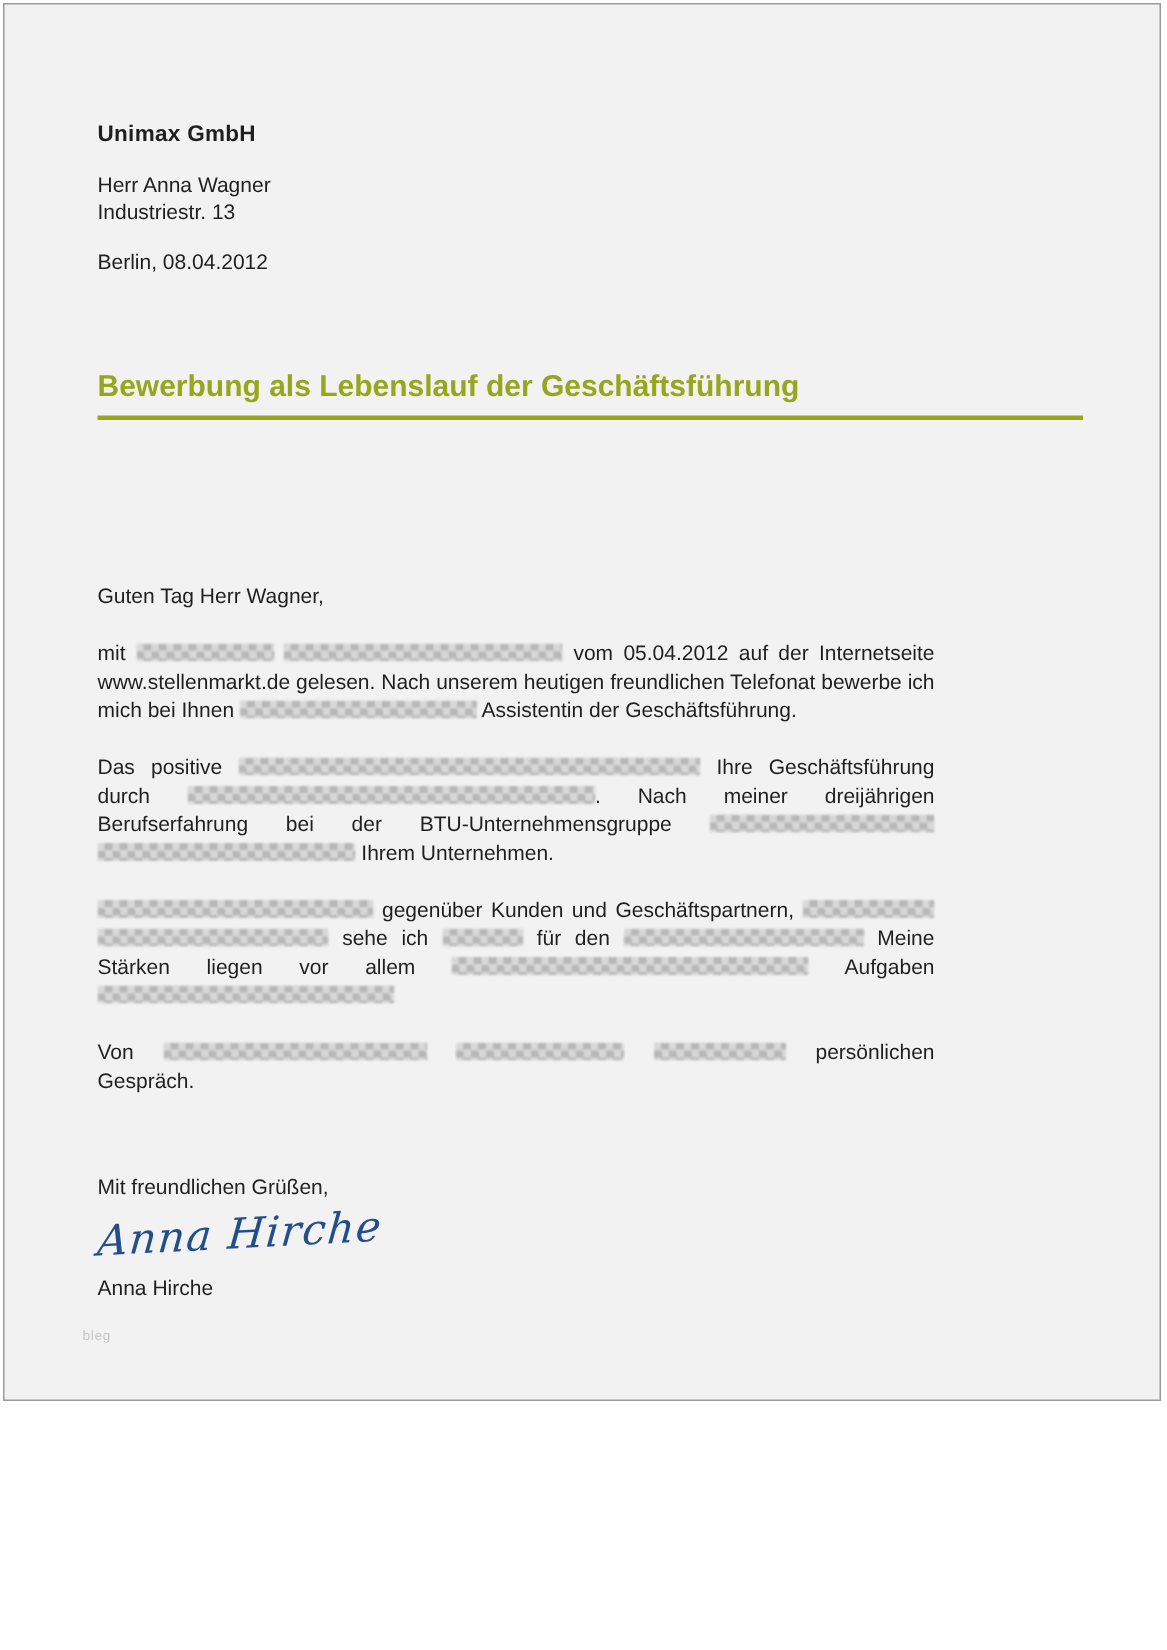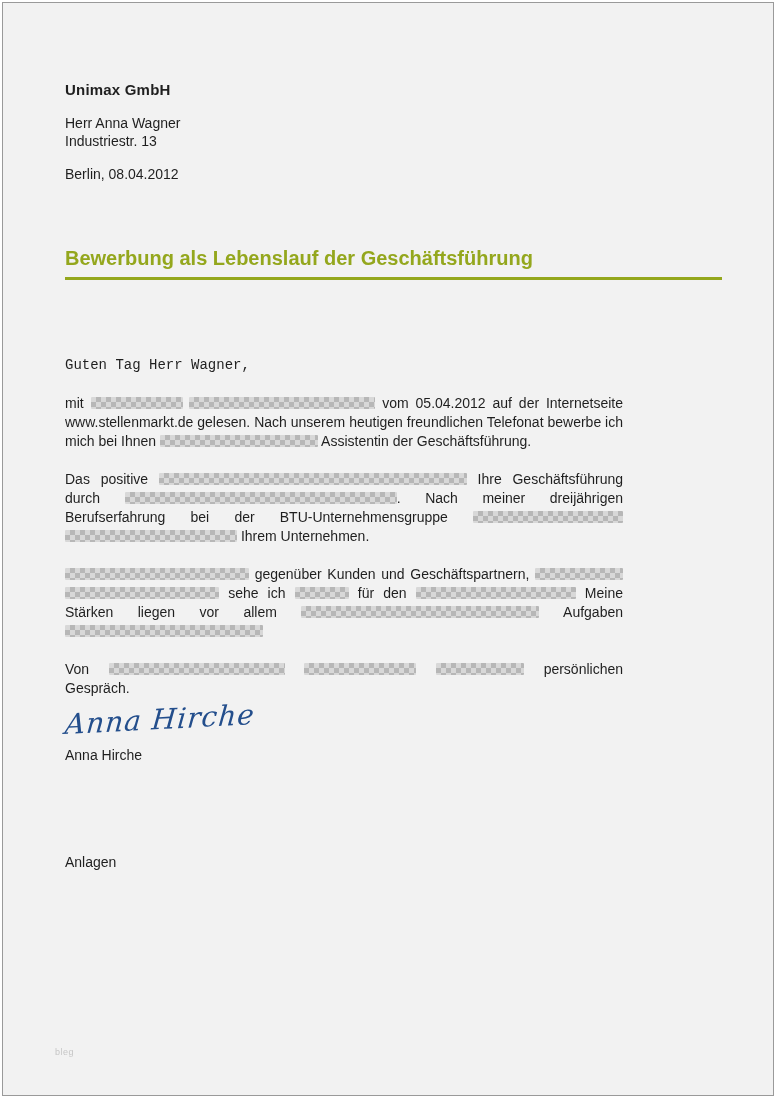--- a/index.html
+++ b/index.html
@@ -13,21 +13,21 @@
   html, body {
     margin: 0;
     padding: 0;
     background: #ffffff;
     font-family: "Liberation Sans", sans-serif;
     color: var(--ink);
   }
   .page {
     position: relative;
     width: 772px;
-    height: 1094px;
+    height: 932px;
     margin: 2px;
     border: 1px solid #9a9a9a;
     background: var(--page-bg);
     overflow: hidden;
   }
   .content {
     padding: 78px 60px 0 62px;
   }
   .company {
     font-size: 15px;
@@ -52,24 +52,23 @@
     line-height: 24px;
     color: var(--accent);
   }
   .rule {
     margin-top: 7px;
     width: 657px;
     height: 3px;
     background: var(--accent);
   }
   .salutation {
-    margin-top: 76px;
+    margin-top: 108px;
     font-size: 14px;
     line-height: 19px;
-    font-family: Liberation Mono, monospace;
   }
   .body p {
     margin: 19px 0 0 0;
     width: 558px;
     font-size: 14px;
     line-height: 19px;
     text-align: justify;
   }
   .redacted {
     display: inline-block;
@@ -143,20 +142,21 @@
 
     <div class="salutation">Guten Tag Herr Wagner,</div>
 
     <div class="body">
         <p>mit <span class="redacted" style="width: 92px;"></span> <span class="redacted" style="width: 186px;"></span> vom 05.04.2012 auf der Internetseite www.stellenmarkt.de gelesen. Nach unserem heutigen freundlichen Telefonat bewerbe ich mich bei Ihnen <span class="redacted" style="width: 158px;"></span> Assistentin der Geschäftsführung.</p>
         <p>Das positive <span class="redacted" style="width: 308px;"></span> Ihre Geschäftsführung durch <span class="redacted" style="width: 272px;"></span>. Nach meiner dreijährigen Berufserfahrung bei der BTU-Unternehmensgruppe <span class="redacted" style="width: 150px;"></span> <span class="redacted" style="width: 172px;"></span> Ihrem Unternehmen.</p>
         <p><span class="redacted" style="width: 184px;"></span> gegenüber Kunden und Geschäftspartnern, <span class="redacted" style="width: 88px;"></span> <span class="redacted" style="width: 154px;"></span> sehe ich <span class="redacted" style="width: 54px;"></span> für den <span class="redacted" style="width: 160px;"></span> Meine Stärken liegen vor allem <span class="redacted" style="width: 238px;"></span> Aufgaben <span class="redacted" style="width: 198px;"></span></p>
         <p>Von <span class="redacted" style="width: 176px;"></span> <span class="redacted" style="width: 112px;"></span> <span class="redacted" style="width: 88px;"></span> persönlichen Gespräch.</p>
       </div>
 
+    <div class="closing">Mit freundlichen Grüßen,</div>
 
     <div class="signature">
       <span>Anna Hirche</span>
     </div>
 
     <div class="signer">Anna Hirche</div>
 
     <div class="enclosures-label">Anlagen</div>
 
 

